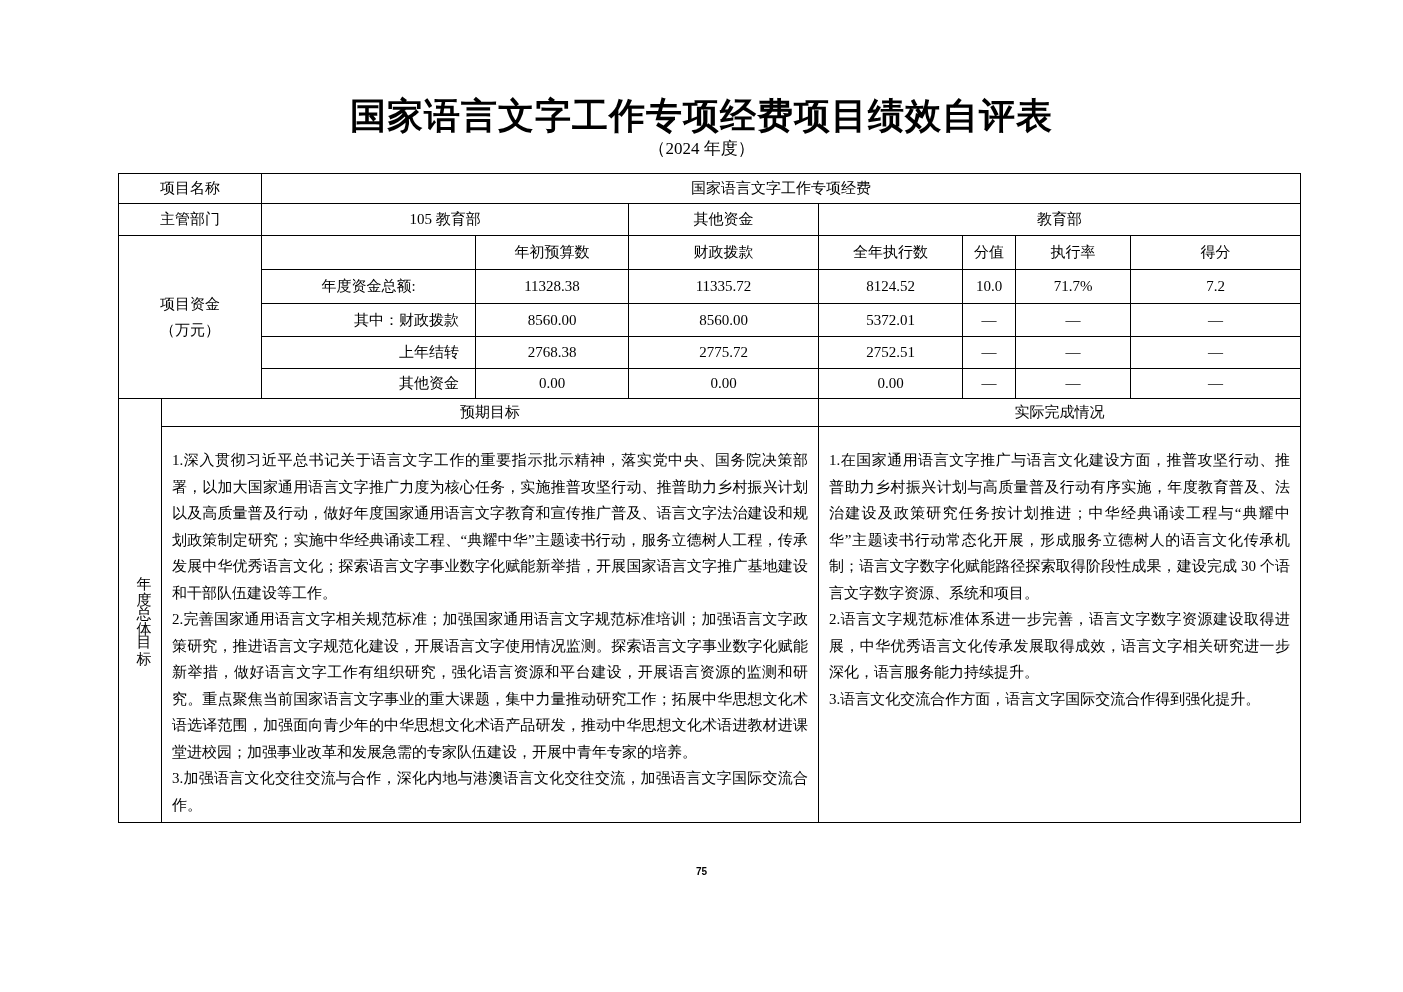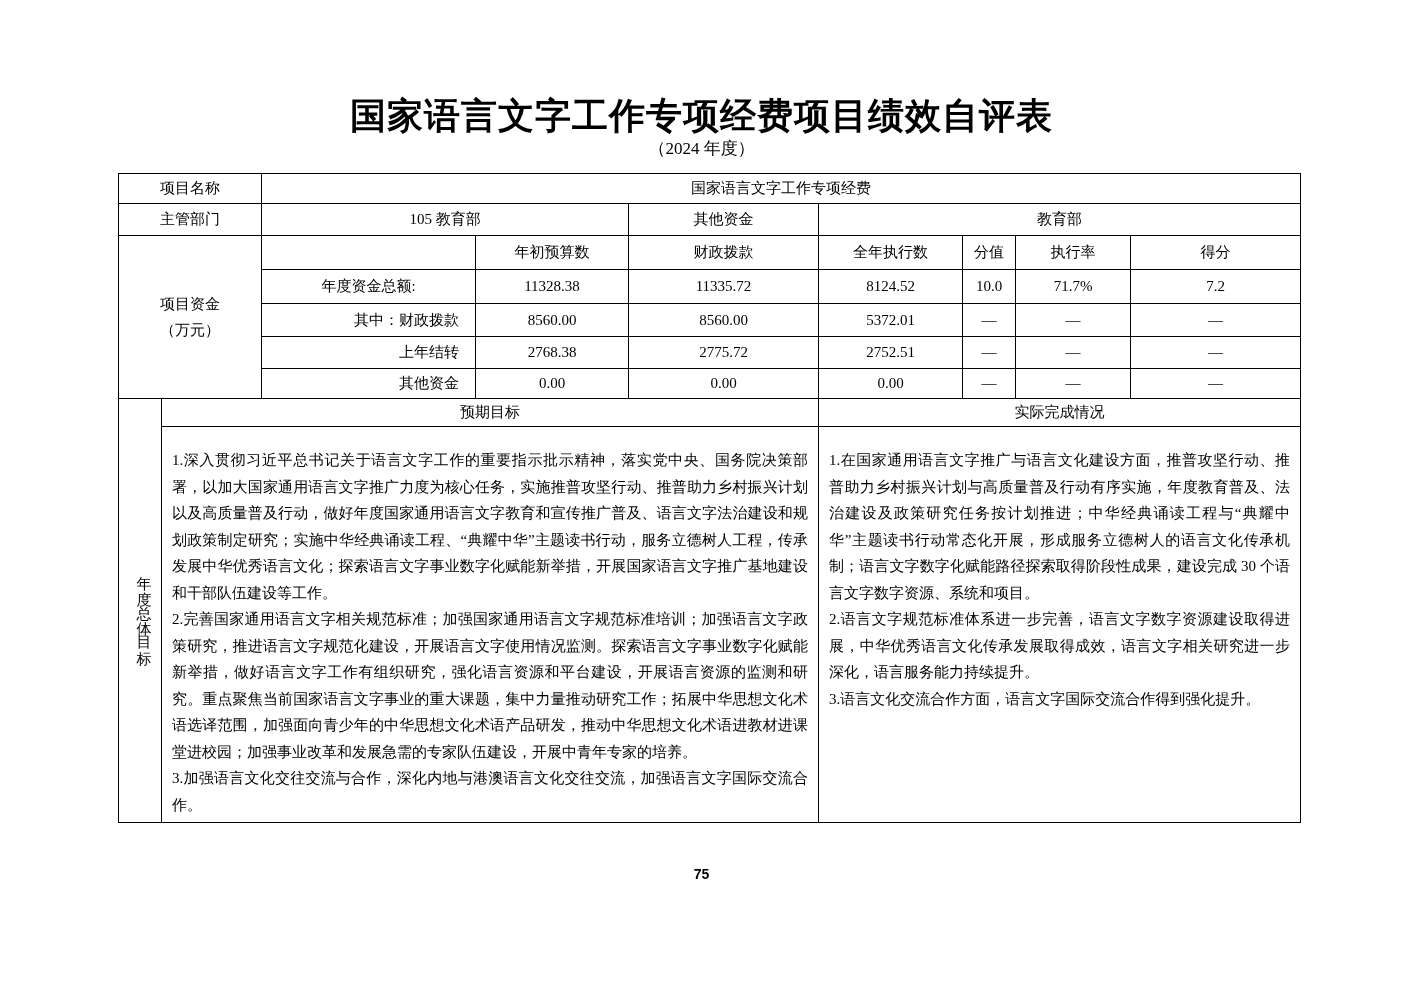--- a/index.html
+++ b/index.html
@@ -81,21 +81,21 @@
     height: 344px;
   }
   .goal-body p { margin: 0; }
   .page-number {
     position: absolute;
     left: 0;
     right: 0;
     top: 866px;
     text-align: center;
     font-family: "Liberation Sans", "DejaVu Sans", sans-serif;
-    font-size: 14px;
+    font-size: 10px;
     font-weight: bold;
   }
 </style>
 </head>
 <body>
 
 <div class="page">
 
   <h1 class="doc-title">国家语言文字工作专项经费项目绩效自评表</h1>
   <div class="doc-subtitle">（2024 年度）</div>

